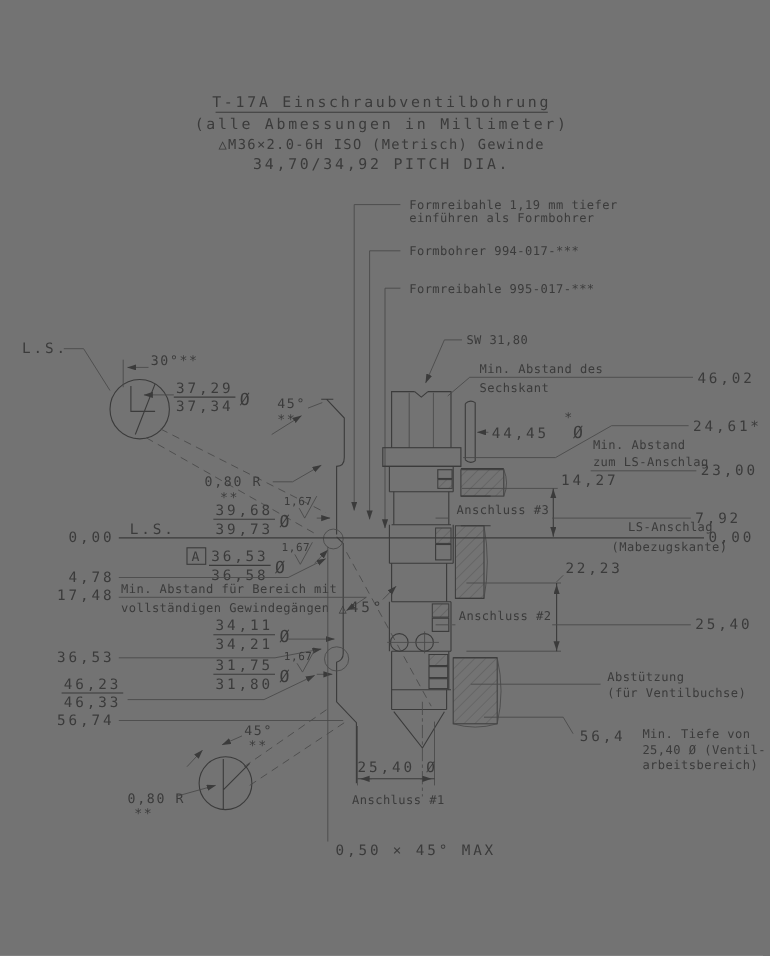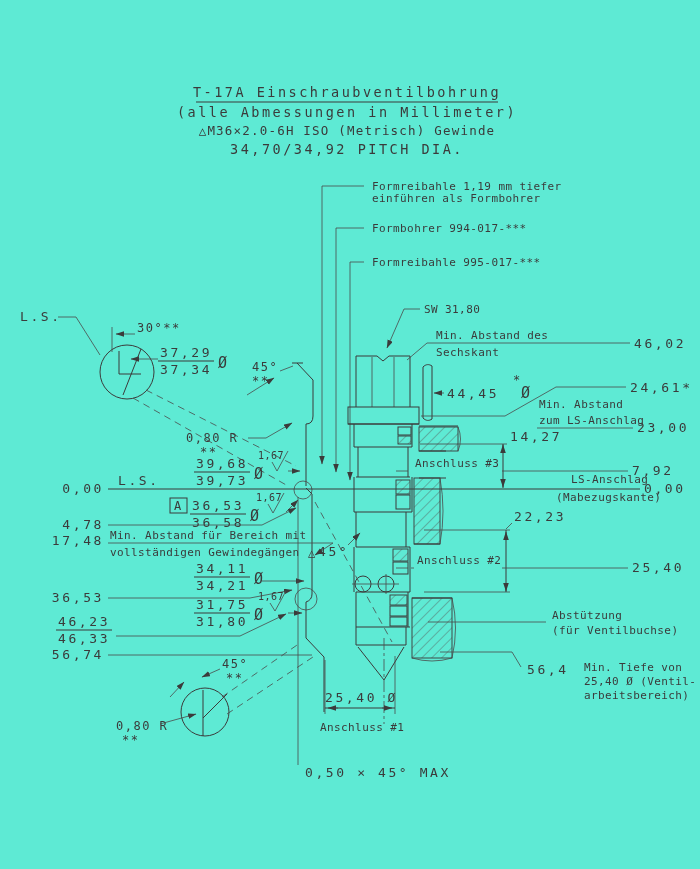--- a/index.html
+++ b/index.html
@@ -1,16 +1,16 @@
 <!DOCTYPE html>
 <html><head>
 <meta charset="utf-8">
 <style>
   html,body{margin:0;padding:0;background:#ffffff;}
-  .page{position:relative;width:700px;height:869px;background:#5eead4;overflow:hidden;}
+  .page{position:relative;width:700px;height:869px;background:#737373;overflow:hidden;}
   svg text{font-family:"DejaVu Sans Mono","Liberation Mono",monospace;fill:#3b3b3b;}
   .t1{font-size:13.5px;letter-spacing:2.5px;}
   .t2{font-size:12.5px;letter-spacing:1.2px;}
   .dim{font-size:13px;letter-spacing:2.6px;}
   .dimS{font-size:12px;letter-spacing:1.5px;}
   .note{font-size:11px;letter-spacing:0.4px;}
   .sm{font-size:10px;letter-spacing:0.5px;}
   .big{font-size:15px;}
   .ln{stroke:#3b3b3b;stroke-width:1;fill:none;}
   .thin{stroke:#4a4a4a;stroke-width:0.8;fill:none;}

